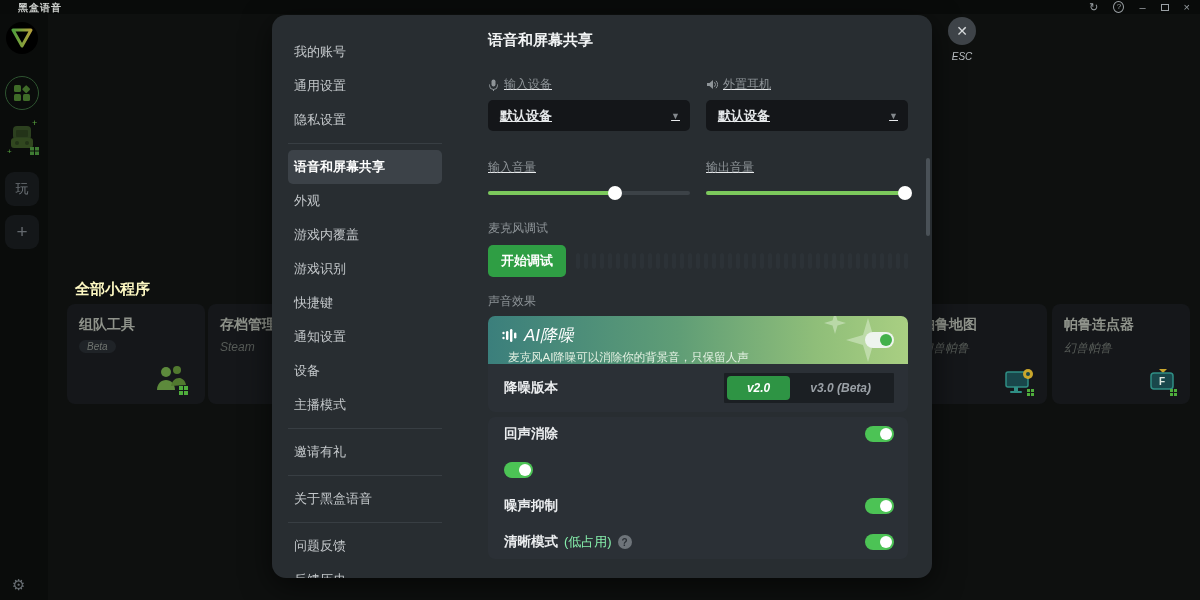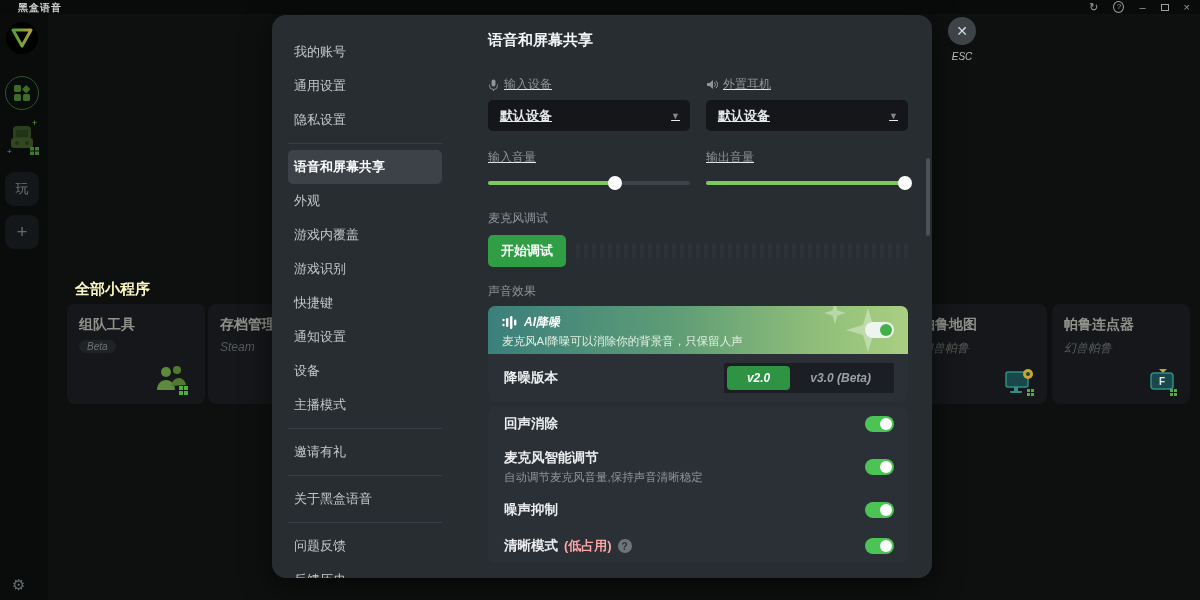--- a/index.html
+++ b/index.html
@@ -42,54 +42,54 @@
 
   .panel { flex:1; padding:16px 24px 0 20px; position:relative; overflow:hidden; }
   .p-title { font-size:15px; font-weight:bold; color:#f2f4f5; }
   .grid2 { display:grid; grid-template-columns:1fr 1fr; column-gap:16px;text-decoration:underline; }
   .dev-labels { margin-top:26px; }
   .dlabel { font-size:12px; color:#8e9498; display:flex; align-items:center; gap:5px; }
   .selects { margin-top:7px; }
   .select { height:31px; background:#141619; border-radius:5px; display:flex; align-items:center; justify-content:space-between; padding:0 10px 0 12px; cursor:pointer; }
   .select .sv { font-size:13px; font-weight:bold; color:#e4e7e9; }
   .select .caret { font-size:9px; color:#84898d; }
-  .vol-labels { margin-top:18px; }
+  .vol-labels { margin-top:28px; }
   .vlabel { font-size:12px; color:#8e9498; }
   .sliders { margin-top:10px; }
   .slider { position:relative; height:14px; cursor:pointer; }
   .slider .track { position:absolute; top:5px; left:0; right:0; height:4px; border-radius:2px; background:#3c4247; }
   .slider .fill { position:absolute; top:5px; left:0; height:4px; border-radius:2px; background:#7cc95c; }
   .slider .knob { position:absolute; top:0; width:14px; height:14px; border-radius:50%; background:#fff; margin-left:-7px; }
 
   .mic-label { margin-top:20px; font-size:12px; color:#8e9498; }
   .mic-row { margin-top:8px; display:flex; align-items:center; gap:10px; }
   .btn-green { background:#2f9e44; color:#fff; font-size:13px; font-weight:bold; border:none; border-radius:5px; padding:7px 13px; cursor:pointer; }
   .meter { flex:1; display:flex; gap:4px; overflow:hidden; height:16px; align-items:center; }
   .meter i { width:4px; height:16px; border-radius:2px; background:#2c3237; flex:none; }
 
   .sec-label { margin-top:16px; font-size:12px; color:#8e9498; }
   .ai-block { margin-top:6px; border-radius:7px; overflow:hidden; }
   .ai-banner { position:relative; height:48px; background:linear-gradient(90deg,#3b7f7c 0%,#5f9d76 45%,#8fbe79 78%,#a9cf82 100%); padding:8px 14px 0 14px; }
   .ai-title-row { display:flex; align-items:center; gap:6px; }
-  .ai-title { font-size:12px; font-weight:bold; font-style:italic; color:#fff;text-align:center; }
-  .ai-sub { margin-top:3px; font-size:11.5px; color:#e3f0e2; }
+  .ai-title { font-size:17px; font-weight:normal; font-style:italic; color:#fff;text-align:center; }
+  .ai-sub { margin-top:3px; font-size:11.5px; color:#e3f0e2;margin-left:6px; }
   .spark { position:absolute; fill:rgba(240,250,235,.4); }
   .ai-block .rowcard:first-of-type { border-radius:0; }
   .rowcard { background:#2b3036; }
   .vrow { height:48px; display:flex; align-items:center; justify-content:space-between; padding:0 14px 0 16px; }
   .vrow-label { font-size:13.5px; font-weight:bold; color:#eceef0; }
   .seg { background:#1b1f23; border-radius:1px; padding:3px; display:flex; align-items:center; }
   .seg .opt { font-size:12px; font-style:italic; font-weight:bold; padding:5px 20px; border-radius:4px; color:#9aa0a6; cursor:pointer; }
   .seg .opt.sel { background:#2e9444; color:#fff; }
 
   .toggles-card { margin-top:5px; border-radius:7px; background:#2b3036; padding:0 14px 0 16px; }
   .trow { display:flex; align-items:center; justify-content:space-between; min-height:34px; padding:6px 0; }
   .trow + .trow { margin-top:2px; }
   .tlabel { font-size:13.5px; font-weight:bold; color:#eceef0; display:flex; align-items:center; gap:6px; }
-  .tsuffix { font-weight:bold; color:#fca5a5; font-size:13px; }
+  .tsuffix { font-weight:normal; color:#86efac; font-size:13px; }
   .tdesc { font-size:11.5px; color:#8e9498; margin-top:3px; font-weight:normal; }
   .help { width:14px; height:14px; border-radius:50%; background:#6e747a; color:#2b3036; font-size:10px; font-weight:bold; display:inline-flex; align-items:center; justify-content:center; }
 
   .toggle { width:29px; height:16px; border-radius:9px; position:relative; cursor:pointer; flex:none; }
   .toggle .tknob { position:absolute; top:2px; width:12px; height:12px; border-radius:50%; }
   .toggle.on { background:#4cc355; }
   .toggle.on .tknob { right:2px; background:#fff; }
   .toggle.inv { background:#eef4ee; }
   .toggle.inv .tknob { right:2px; background:#43b14b; }
 
@@ -369,24 +369,20 @@
       </div>
 
       <div class="toggles-card">
         <div class="trow">
           <span class="tlabel">回声消除</span>
           <div class="toggle on">
               <div class="tknob"></div>
             </div>
         </div>
         <div class="trow">
-          <div>
-            <div class="tlabel">麦克风智能调节</div>
-            <div class="tdesc">自动调节麦克风音量,保持声音清晰稳定</div>
-          </div>
           <div class="toggle on">
               <div class="tknob"></div>
             </div>
         </div>
         <div class="trow">
           <span class="tlabel">噪声抑制</span>
           <div class="toggle on">
               <div class="tknob"></div>
             </div>
         </div>

